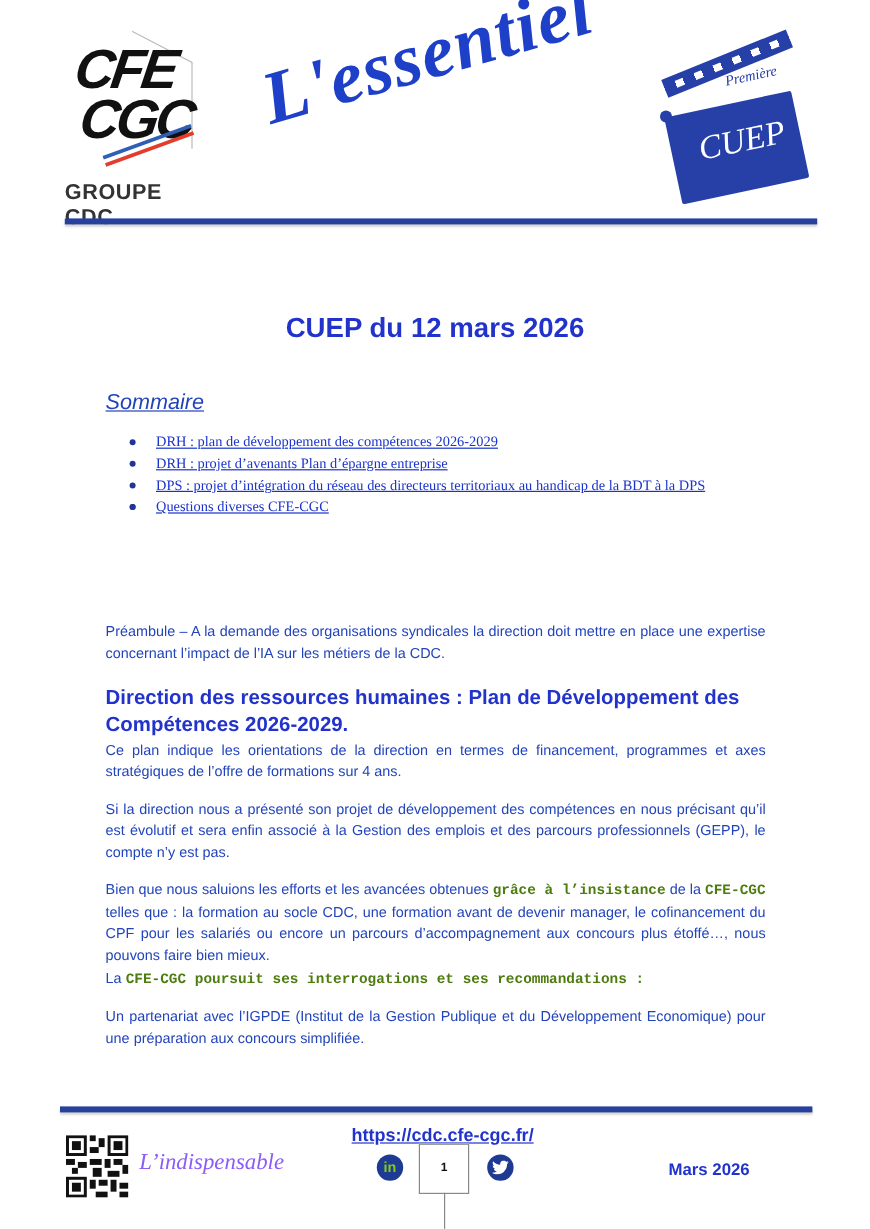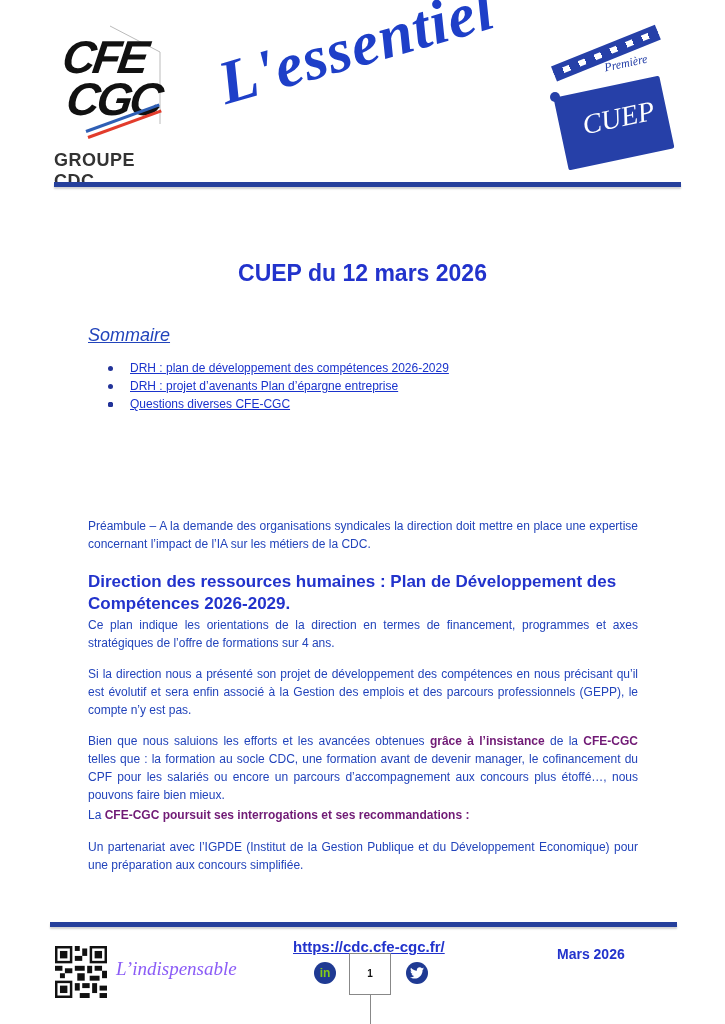--- a/index.html
+++ b/index.html
@@ -40,48 +40,48 @@
   .rule { position: absolute; height: 5px; background: #26409c; box-shadow: 0 2px 2px rgba(0,0,0,0.18); }
   #rule-top { left: 54px; top: 182px; width: 627px; }
   #rule-bottom { left: 50px; top: 922px; width: 627px; }
 
   
   #doc-title { left: 0; width: 725px; top: 260px; text-align: center; font-size: 23px; font-weight: 700; color: #2233cc; }
 
   #sommaire-title { left: 88px; top: 325px; font-size: 18px; font-style: italic; text-decoration: underline; color: #2244bb; }
 
   #toc { left: 108px; top: 359px; width: 560px; margin: 0; padding: 0; list-style: none;
-         font-family: Liberation Sans, sans-serif; font-size: 12px; line-height: 18px; }
+         font-family: Liberation Serif, serif; font-size: 12px; line-height: 18px; }
   #toc li { position: relative; padding-left: 22px; margin: 0; }
   #toc li .bullet { position: absolute; left: 0; top: 7px; width: 5px; height: 5px; border-radius: 50%; background: #223399; }
   #toc li a { color: #1a33cc; text-decoration: underline; cursor: pointer; }
 
   .para { position: absolute; left: 88px; width: 550px; font-size: 12px; line-height: 18px; color: #2244bb; text-align: justify; }
-  .para b { color: #701a75; }
+  .para b { color: #4d7c0f; font-family: Liberation Mono, monospace; }
 
   #preambule { top: 517px; }
   #section-heading { position: absolute; left: 88px; top: 571px; width: 560px; font-size: 17px; line-height: 22px; font-weight: 700; color: #2233cc; }
   #para-1 { top: 616px; }
   #para-2 { top: 665px; }
   #para-3 { top: 732px; }
   #para-4 { top: 806px; }
   #para-5 { top: 838px; }
 
   
   #qr { left: 55px; top: 946px; width: 52px; height: 52px; }
   #indispensable { left: 116px; top: 958px; font-family: "Liberation Serif", serif; font-style: italic; font-size: 19px; color: #8b5cf6; }
   #site-link { left: 293px; top: 938px; font-size: 15px; font-weight: 700; color: #2233cc; text-decoration: underline; cursor: pointer; }
   .social { position: absolute; width: 22px; height: 22px; border-radius: 50%; background: #1f3a93; color: #84cc16;
         font-size: 12px; font-weight: 700; text-align: center; line-height: 22px; cursor: pointer; }
   #linkedin { left: 314px; top: 962px; }
   #twitter { left: 406px; top: 962px; }
   #page-box { left: 349px; top: 953px; width: 40px; height: 40px; border: 1px solid #888; background: #fff;
         font-size: 10px; font-weight: 700; color: #111; text-align: center; line-height: 40px; }
   #page-line { left: 370px; top: 994px; width: 1px; height: 30px; background: #888; }
-  #footer-date { left: 557px; top: 946px; font-size: 14px; font-weight: 700; color: #2233cc; }
+  #footer-date { left: 557px; top: 966px; font-size: 14px; font-weight: 700; color: #2233cc; }
 </style>
 </head>
 <body>
 
 <div id="logo-cfe" class="abs">
   <svg class="hex" viewBox="0 0 110 118">
     <polyline points="58,2 108,28 108,100" fill="none" stroke="#bbb" stroke-width="1"></polyline>
   </svg>
   <div class="cfe">
     <div>CFE</div>
@@ -104,21 +104,21 @@
 
 <div id="rule-top" class="rule"></div>
 
 <div id="doc-title" class="abs">CUEP du 12 mars 2026</div>
 
 <div id="sommaire-title" class="abs">Sommaire</div>
 
 <ul id="toc" class="abs">
   <li><span class="bullet"></span><a>DRH : plan de développement des compétences 2026-2029</a></li>
   <li><span class="bullet"></span><a>DRH : projet d’avenants Plan d’épargne entreprise</a></li>
-  <li><span class="bullet"></span></li>
+  <li><span class="bullet"></span><a>DPS : projet d’intégration du réseau des directeurs territoriaux au handicap de la BDT à la DPS</a></li>
   <li><span class="bullet"></span></li>
   <li><span class="bullet"></span><a>Questions diverses CFE-CGC</a></li>
 </ul>
 
 <div id="preambule" class="para">Préambule – A la demande des organisations syndicales la direction doit mettre en place une expertise concernant l’impact de l’IA sur les métiers de la CDC.</div>
 
 <div id="section-heading">Direction des ressources humaines : Plan de Développement des Compétences 2026-2029.</div>
 
 <div id="para-1" class="para">Ce plan indique les orientations de la direction en termes de financement, programmes et axes stratégiques de l’offre de formations sur 4 ans.</div>
 <div id="para-2" class="para">Si la direction nous a présenté son projet de développement des compétences en nous précisant qu’il est évolutif et sera enfin associé à la Gestion des emplois et des parcours professionnels (GEPP), le compte n’y est pas.</div>

